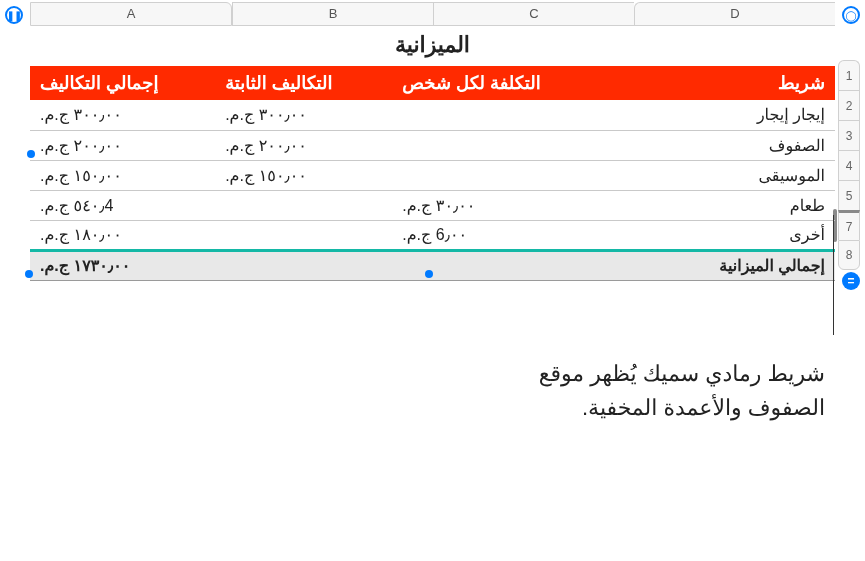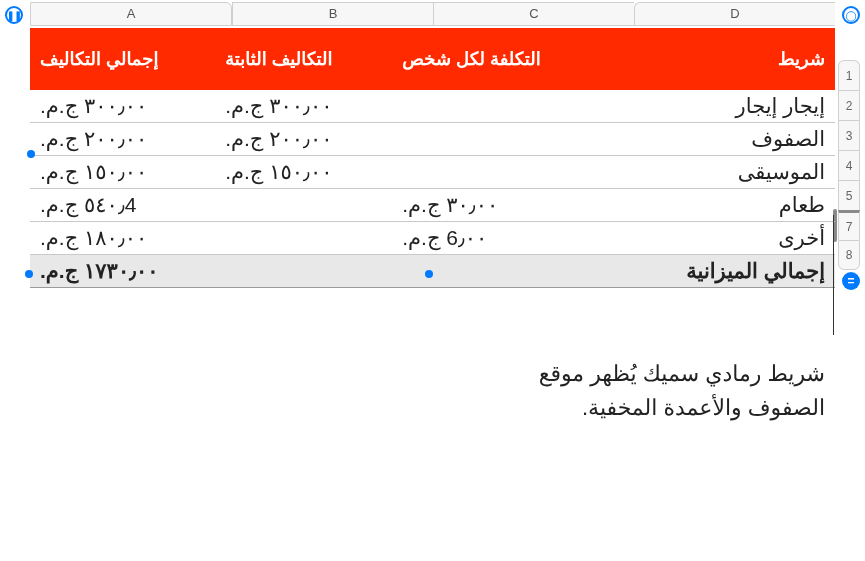--- a/index.html
+++ b/index.html
@@ -93,38 +93,38 @@
   table.data {
     width: 100%;
     border-collapse: collapse;
     table-layout: fixed;
   }
   table.data th {
     background: #ff2a00;
     color: #fff;
     font-weight: 700;
     font-size: 18px;
-    padding: 20px 10px;
+    padding: 6px 10px;
     text-align: right;
     height: 30px;
   }
   table.data th.num { text-align: left; }
   table.data td {
     border-bottom: 1px solid #c9c9c9;
-    font-size: 21px;
+    font-size: 16px;
     padding: 4px 10px;
     height: 30px;
     text-align: right;
     color:#222;
   }
   table.data td.num { text-align: left; direction: rtl; }
   table.data tr.total td {
     background: #e8e8e8;
     font-weight: 700;
-    border-top: 1px solid #14b8a6;
+    border-top: 3px solid #14b8a6;
     border-bottom: 1px solid #9a9a9a;
   }
   .sel-dot {
     width:8px; height:8px; background:#007aff; border-radius:50%;
     position:absolute;
   }
   .eq-btn {
     position:absolute;
     right:5px; top: 272px;
     width:18px; height:18px;
@@ -177,20 +177,21 @@
     <div class="row-h">8</div>
   </div>
 
   <div class="hidden-indicator rows"></div>
 
   <div class="eq-btn">
     <span>=</span>
   </div>
 
   <div class="table-area">
+    <div class="title">الميزانية</div>
     <table class="data">
       <colgroup>
         <col style="width:30%">
           <col style="width:25%">
           <col style="width:22%">
           <col style="width:23%">
       </colgroup>
       <thead>
         <tr>
           <th>شريط</th>

